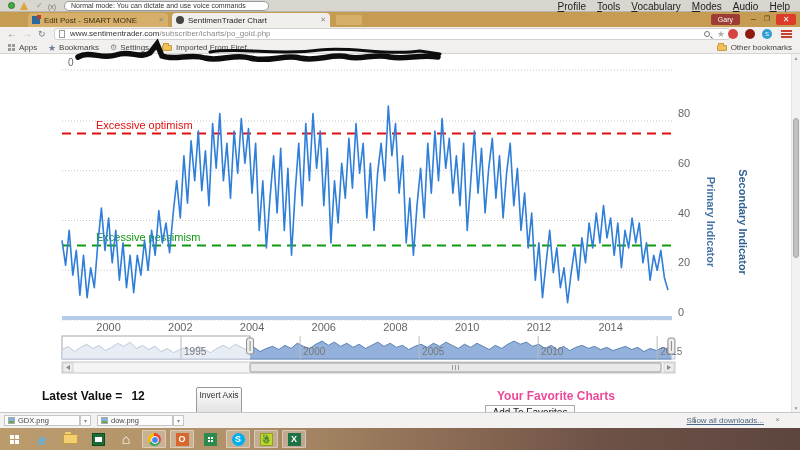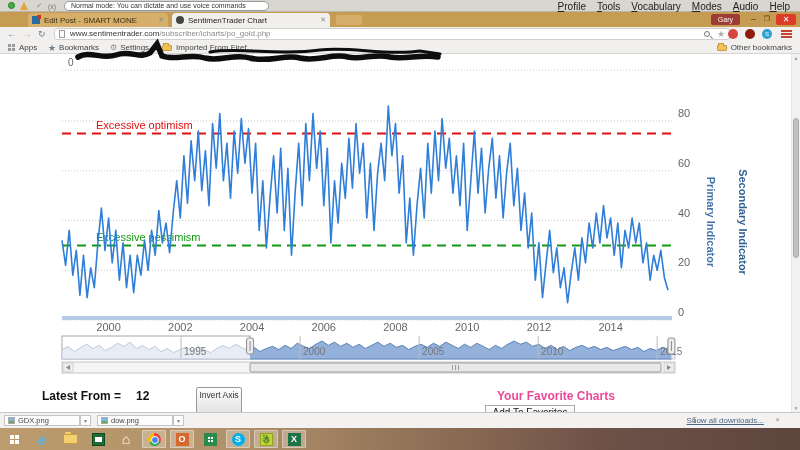--- a/index.html
+++ b/index.html
@@ -73,21 +73,21 @@
 
   
   .vsb{position:absolute;right:0;top:54px;width:9px;height:358px;background:#f2f2f2;border-left:1px solid #e4e4e4;}
   .vsb .ar{position:absolute;left:0;width:8px;text-align:center;font-size:5px;color:#9a9a9a;line-height:8px;}
   .vsb .ar-up{top:0;}
   .vsb .ar-dn{bottom:0;}
   .vsb-thumb{position:absolute;left:1px;top:64px;width:6px;height:140px;background:#c1c1c1;border:1px solid #aaa;border-radius:3px;}
 
   
   .latest{position:absolute;left:42px;top:389px;font-size:12px;font-weight:bold;color:#111;}
-  .latest b{margin-left:15px;}
+  .latest b{margin-left:9px;}
   .invert-btn{position:absolute;left:196px;top:387px;width:46px;height:32px;border:1px solid #999;background:linear-gradient(#fdfdfd,#dcdcdc);border-radius:2px;font-size:8.5px;color:#333;text-align:center;line-height:14px;}
   .fav-head{position:absolute;left:497px;top:389px;font-size:12px;font-weight:bold;color:#ec4899;}
   .addfav-btn{position:absolute;left:485px;top:405px;width:90px;height:16px;border:1px solid #aaa;background:linear-gradient(#fff,#e7e7e7);font-size:10px;line-height:14px;text-align:center;color:#222;}
 
   
   .dlbar{position:absolute;left:0;top:412px;width:800px;height:24px;background:#f4f2f1;border-top:1px solid #c9c7c5;}
   .dl-item{position:absolute;top:2px;height:11px;background:#fdfdfd;border:1px solid #c4c4c4;font-size:7.5px;color:#444;display:flex;align-items:center;padding:0 3px;width:76px;}
   .dl-thumb{width:7px;height:7px;background:linear-gradient(#7fb2e5 60%,#6aa84f 60%);border:1px solid #aaa;margin-right:3px;flex:0 0 auto;}
   .dl-arrow{position:absolute;top:2px;width:11px;height:11px;background:#fdfdfd;border:1px solid #c4c4c4;font-size:6px;color:#888;text-align:center;line-height:10px;}
   .showall{position:absolute;right:36px;top:3px;font-size:8px;color:#4a6785;text-decoration:underline;}
@@ -257,21 +257,21 @@
       <path d="M210,52 C240,47 280,56 320,50 C350,46 385,56 420,51 L440,54" fill="none" stroke="#0d0d0d" stroke-width="3" stroke-linecap="round"></path>
     </svg>
 
   <div class="vsb">
     <span class="ar ar-up">▲</span>
     <div class="vsb-thumb"></div>
     <span class="ar ar-dn">▼</span>
   </div>
 
   <div class="latest">
-    <span>Latest From =</span><b>12</b>
+    <span>Latest Value =</span><b>12</b>
   </div>
   <div class="invert-btn">Invert Axis</div>
   <div class="fav-head">Your Favorite Charts</div>
   <div class="addfav-btn">Add To Favorites</div>
 
   <div class="dlbar">
     <div class="dl-item" style="left:4px;">
       <span class="dl-thumb"></span>
       <span>GDX.png</span>
     </div>

